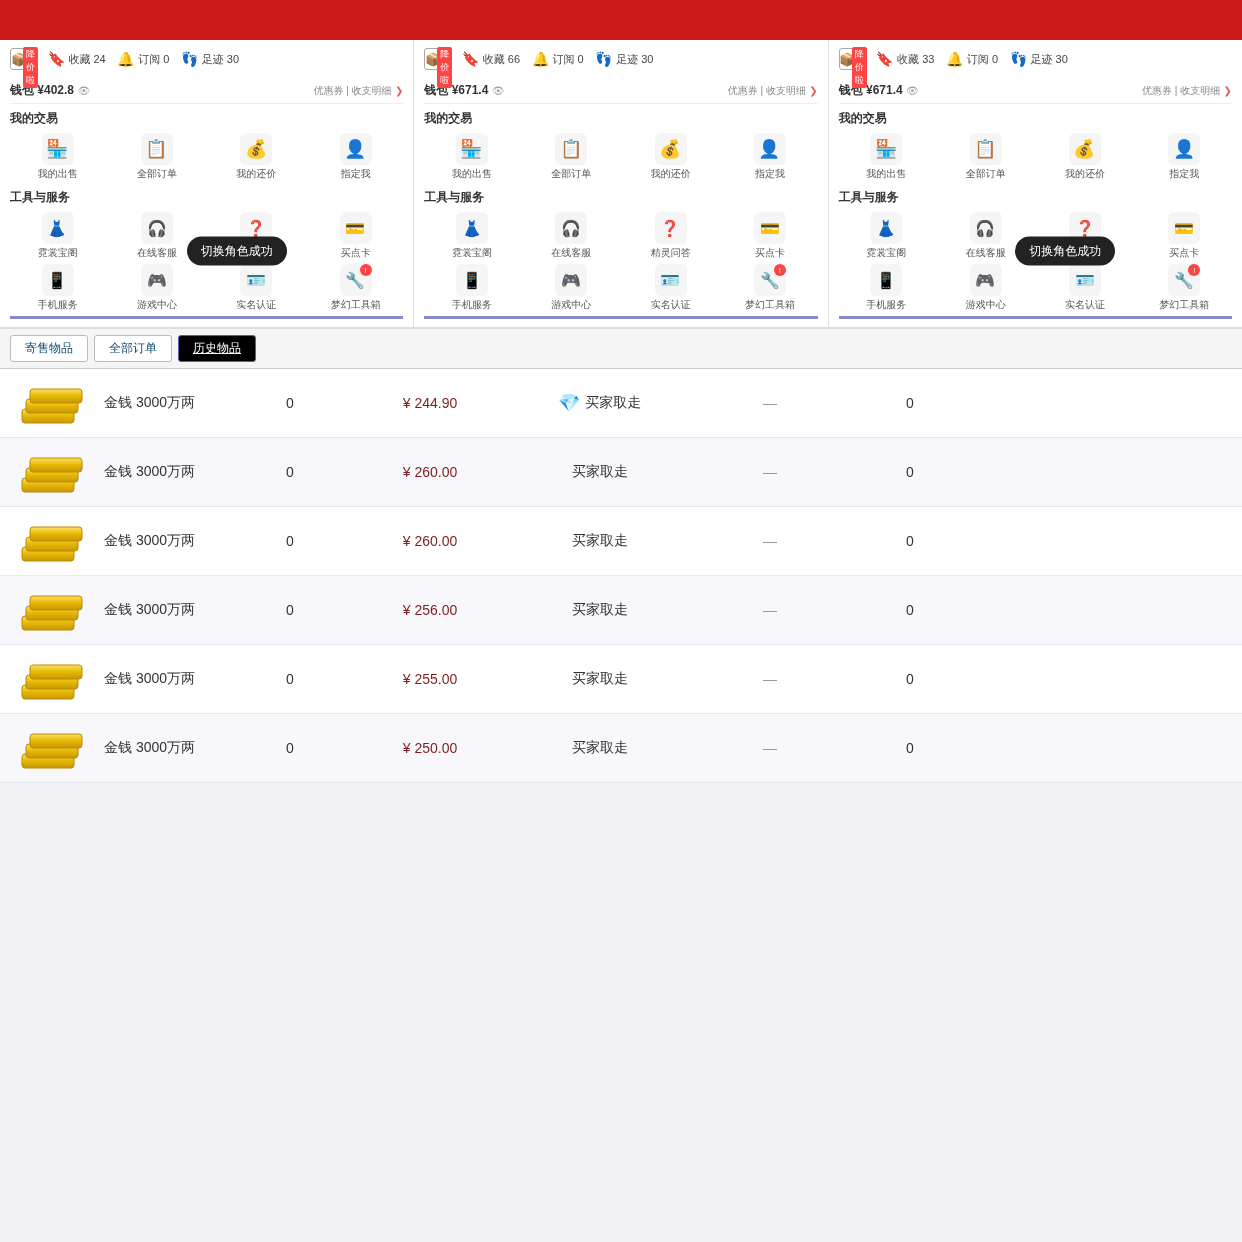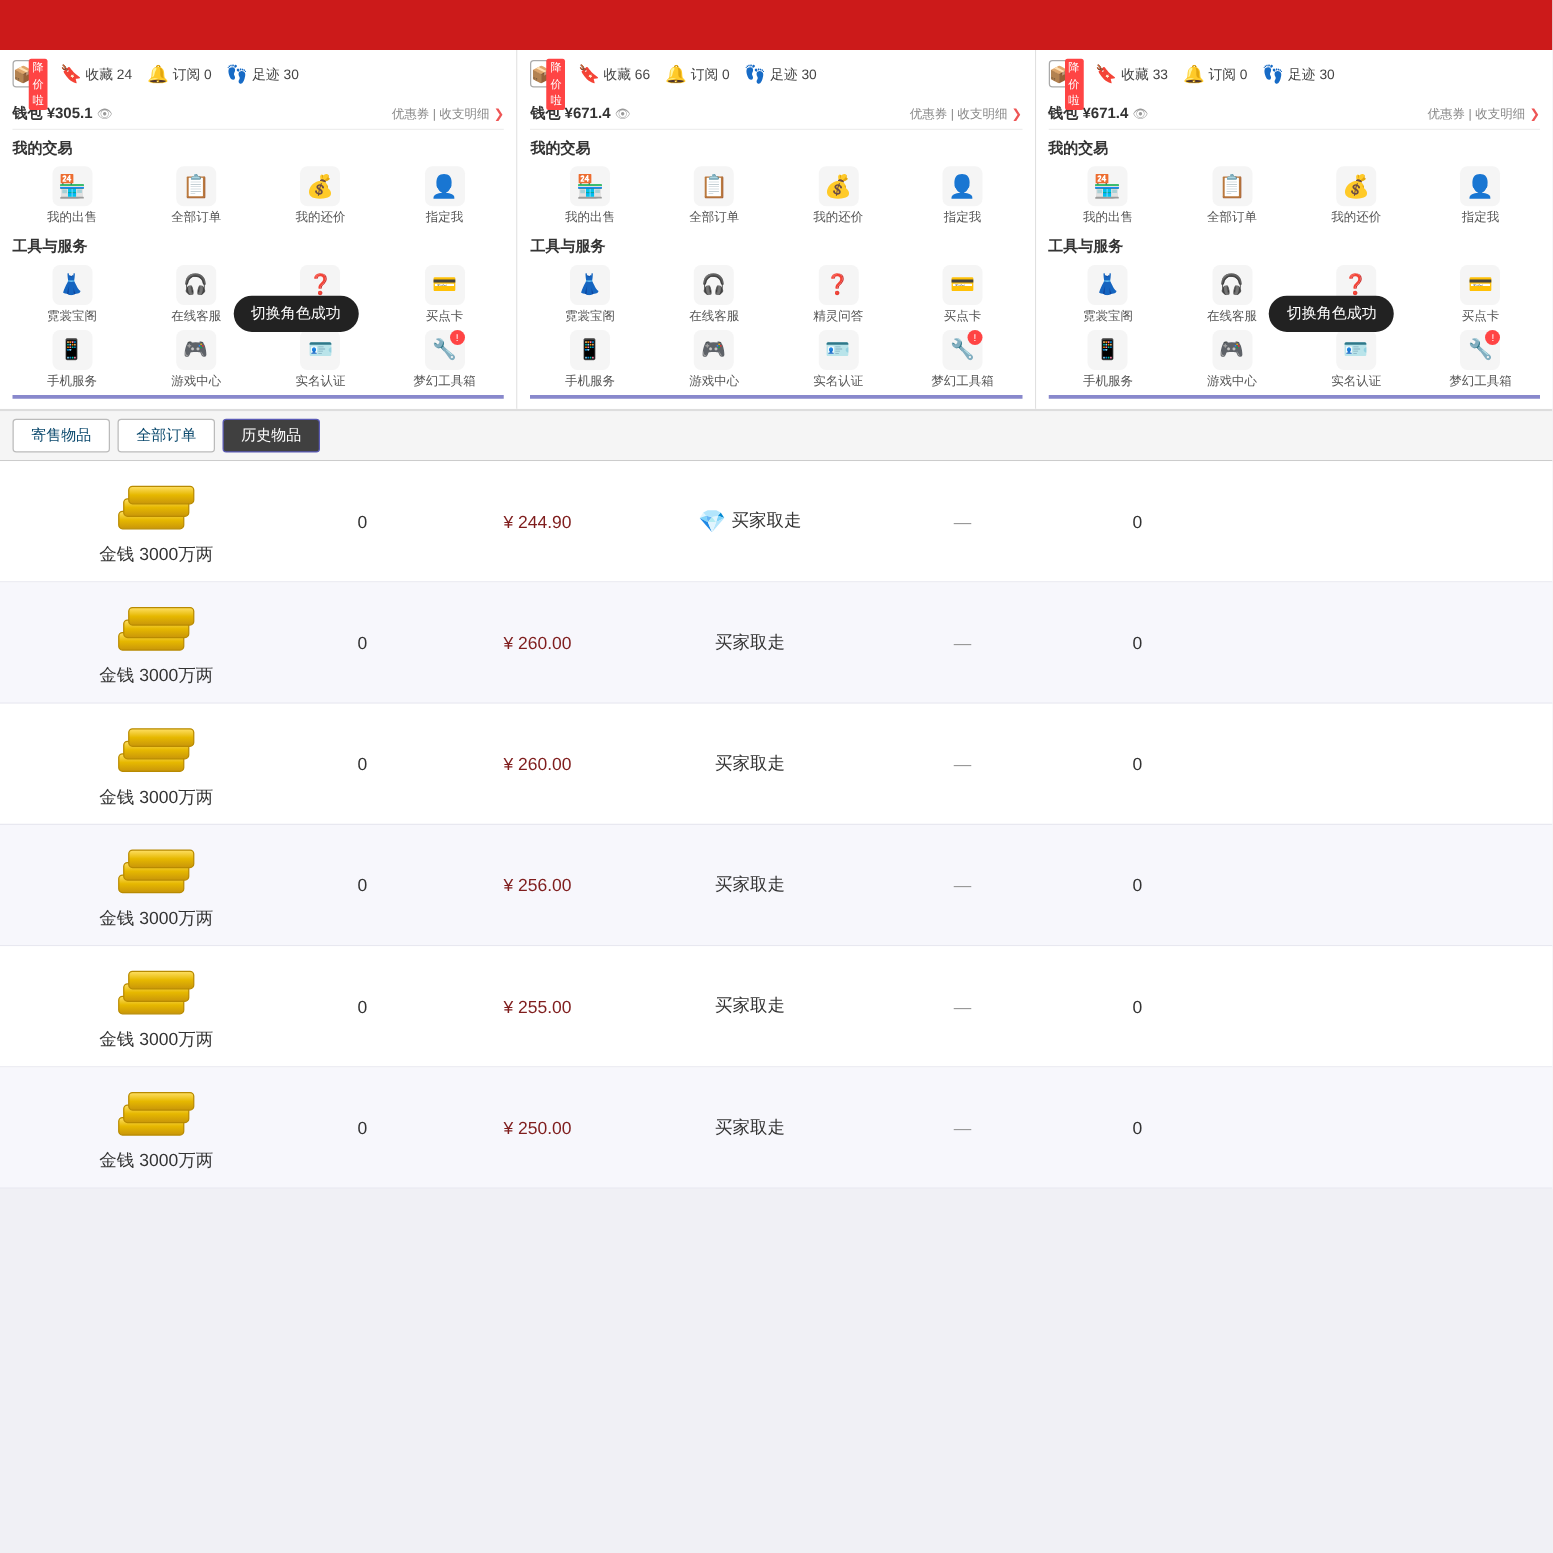--- a/index.html
+++ b/index.html
@@ -199,23 +199,24 @@
     .tab-btn {
       padding: 4px 14px;
       border: 1px solid #bbb;
       border-radius: 3px;
       font-size: 12px;
       background: white;
       cursor: pointer;
       color: #0c4a6e;
     }
     .tab-btn.active {
-      background: #404040;
+      background: #000000;
       color: white;
       border-color: #5a5ab5;
+      text-decoration: underline;
     }
 
     
     .table-container {
       background: white;
       width: 100%;
     }
     .table-header {
       display: grid;
       grid-template-columns: 220px 120px 160px 180px 160px 120px;
@@ -237,23 +238,22 @@
       background: #fafafe;
       font-size: 14px;
       color: #333;
     }
     .table-row:nth-child(odd) { background: white; }
     .table-row:nth-child(even) { background: #f7f7fc; }
 
     .item-cell {
       display: flex;
       align-items: center;
-      gap: 10px;
+      gap: 20px;
       padding-left: 10px;
-      flex-direction: column;
     }
 
     .price-blue { color: #7f1d1d; }
     .status-cell {
       display: flex;
       align-items: center;
       justify-content: center;
       gap: 4px;
     }
     .status-icon { font-size: 18px; }
@@ -288,21 +288,21 @@
       </div>
       <div class="top-item">
         <span class="top-icon">👣</span>
         <span>足迹 30</span>
       </div>
     </div>
 
     <div class="wallet-row">
       <div>
         <span class="wallet-label">钱包 </span>
-        <span class="wallet-amount">¥305.1</span>
+        <span class="wallet-amount">¥402.8</span>
         <span class="wallet-eye"> 👁</span>
       </div>
       <div>
         <span class="wallet-links">优惠券 | 收支明细</span>
         <span class="wallet-arrow"> ❯</span>
       </div>
     </div>
 
     <div class="section-title">我的交易</div>
     <div class="trade-grid">

